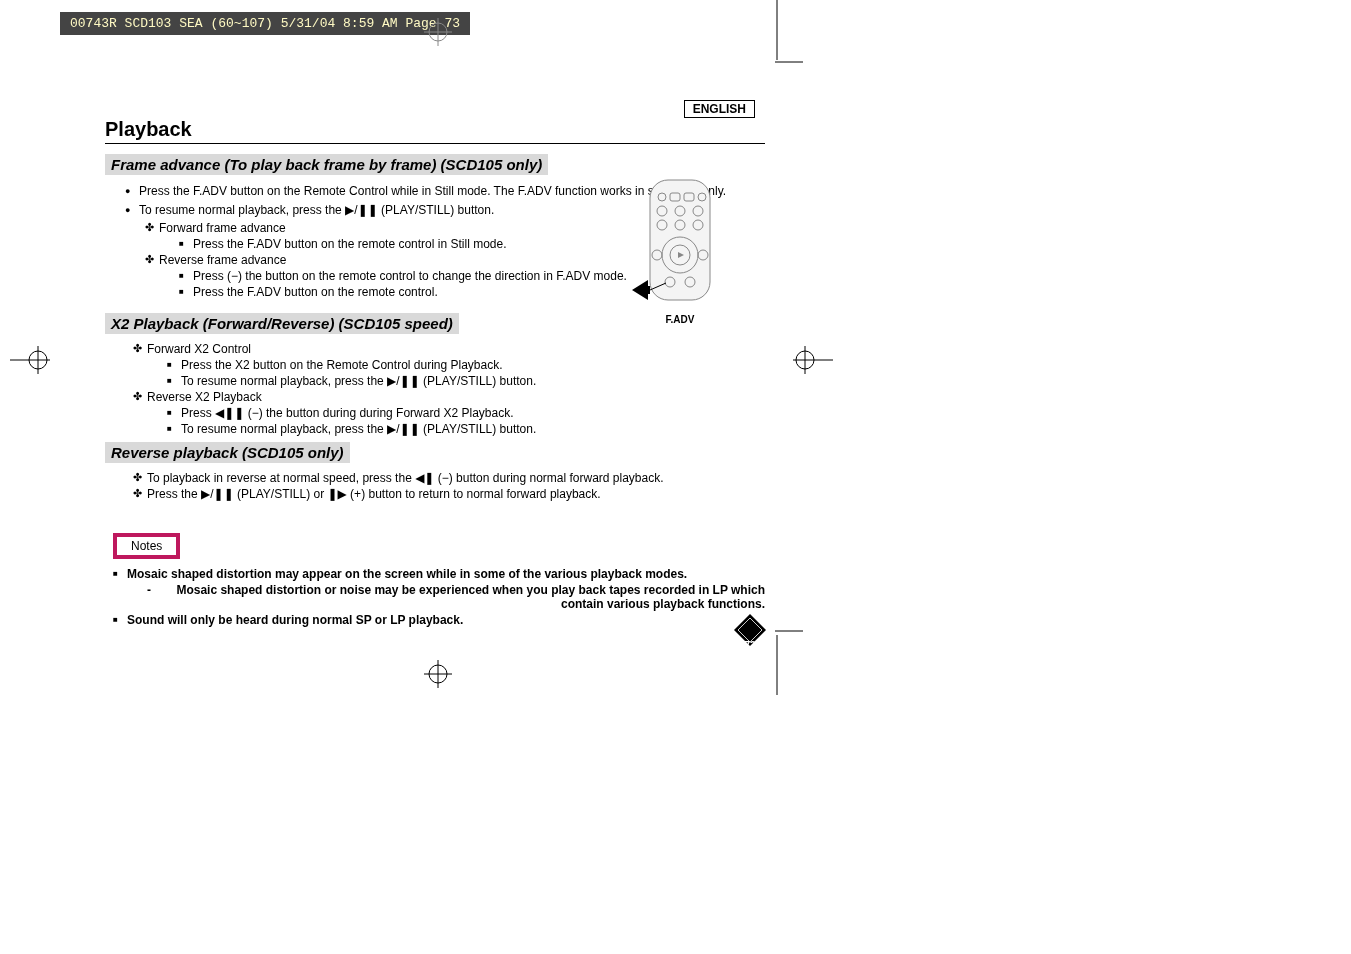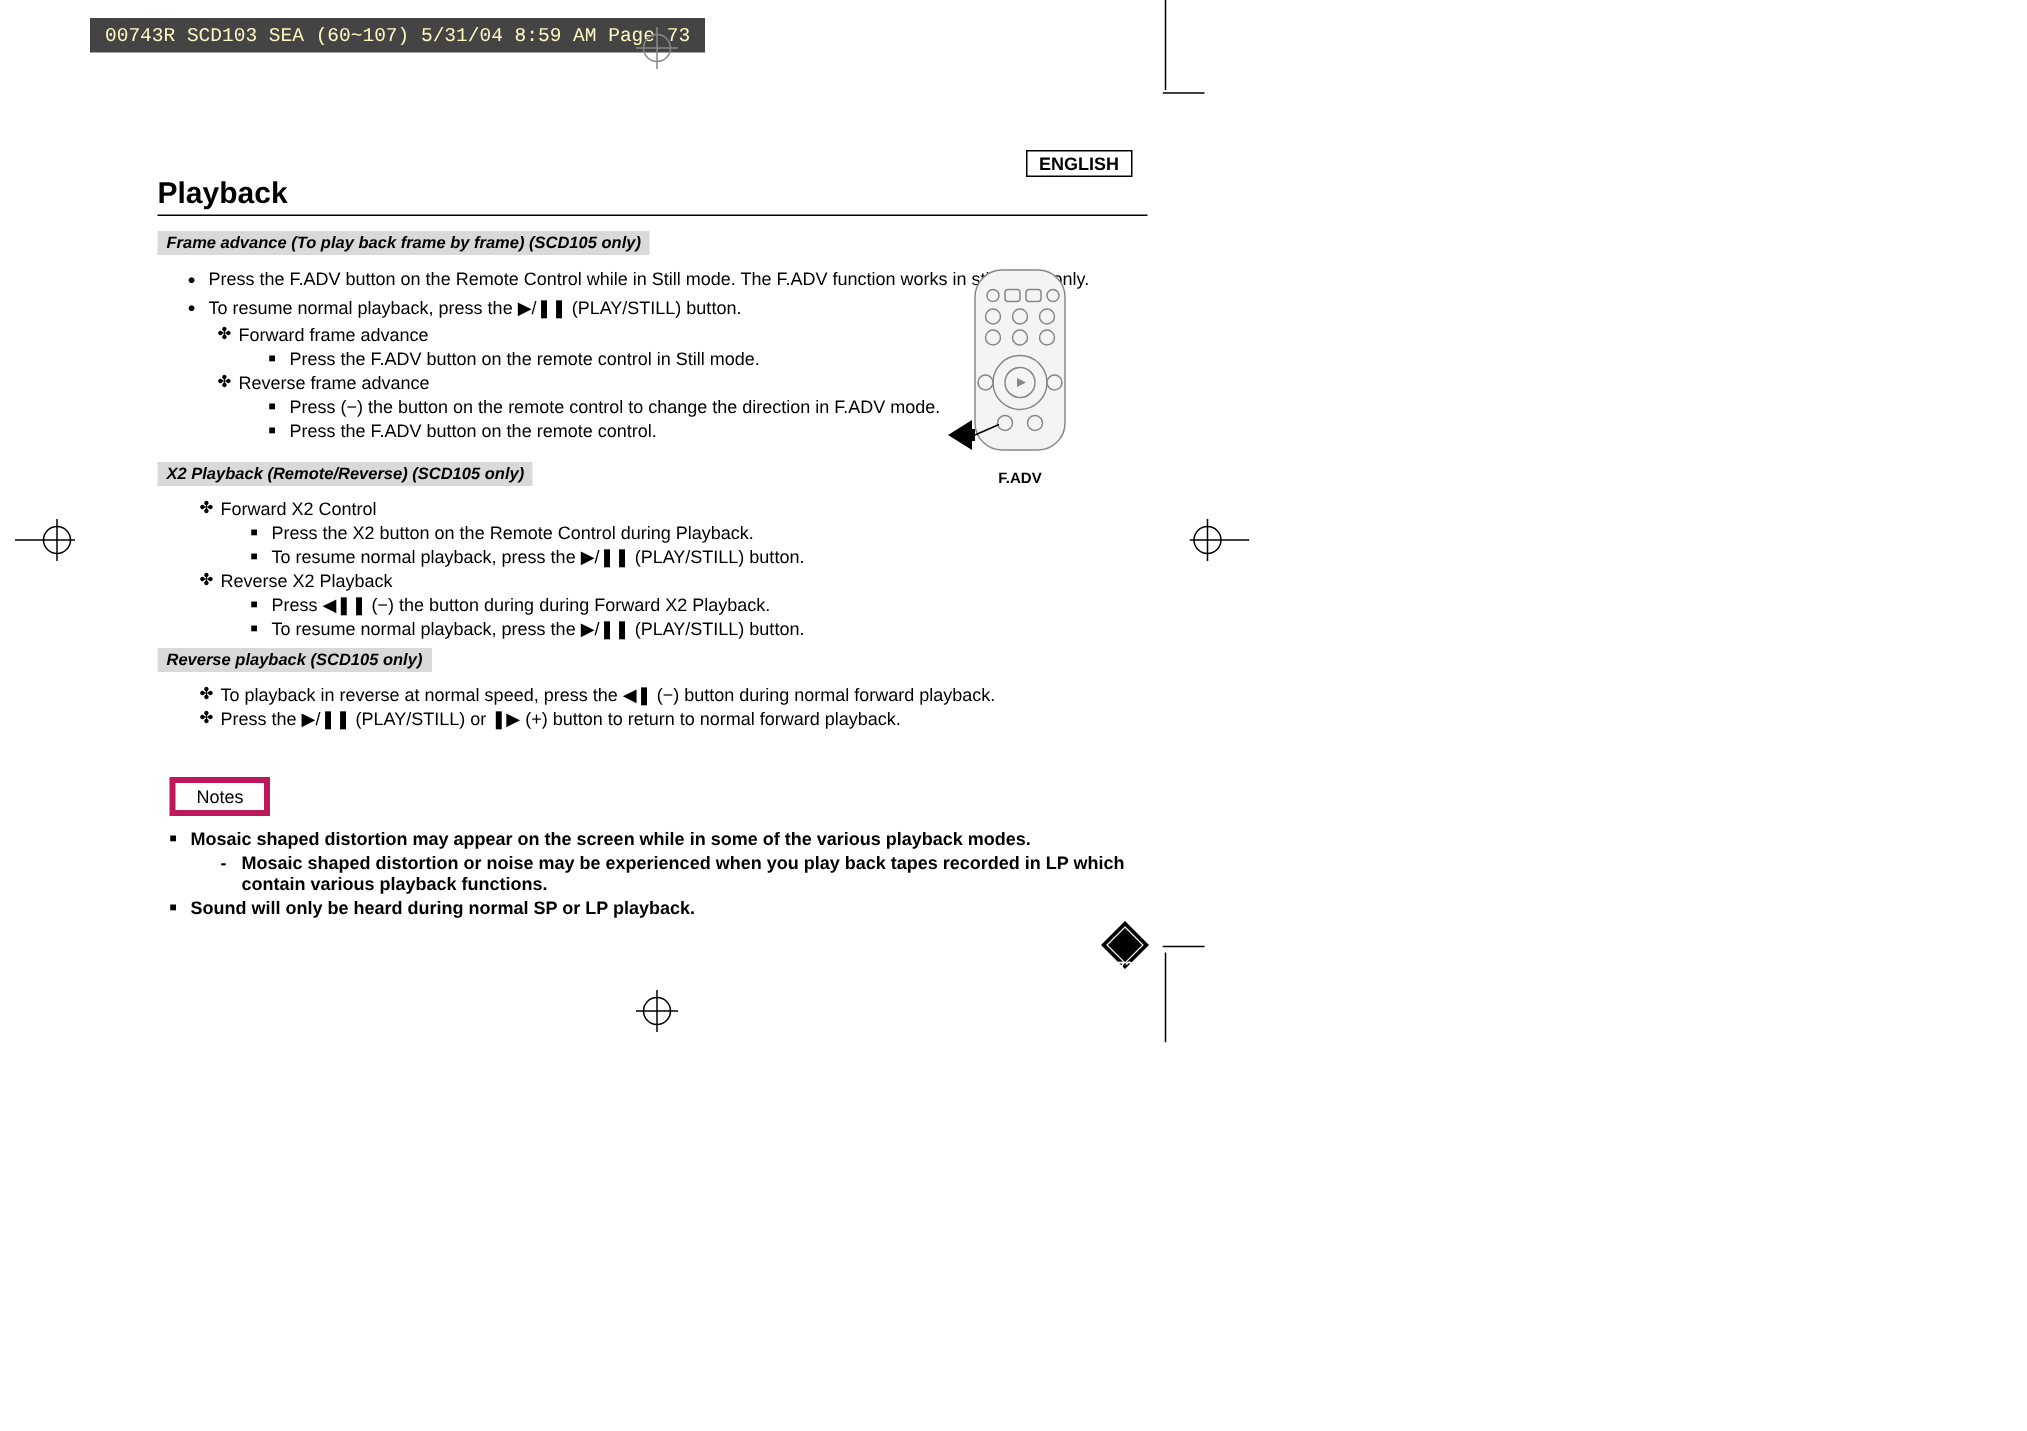--- a/index.html
+++ b/index.html
@@ -48,35 +48,35 @@
     font-weight: bold;
     margin: 12px 0 2px 0;
     clear: both;
   }
   .hr { border-top: 1px solid #000; margin-bottom: 6px; }
   .sub-title {
     background: #d9d9d9;
     padding: 2px 6px;
     font-weight: bold;
     font-style: italic;
-    font-size: 11px;
+    font-size: 15px;
     margin: 4px 0;
     display: inline-block;
   }
   ul.l1 { list-style: none; padding-left: 20px; margin: 4px 0 10px 0; }
   ul.l1 > li { position: relative; padding-left: 14px; margin: 3px 0; line-height: 1.35; }
   ul.l1 > li::before { content: "●"; position: absolute; left: 0; font-size: 9px; top: 2px; }
   ul.l2 { list-style: none; padding-left: 20px; margin: 2px 0; }
   ul.l2 > li { position: relative; padding-left: 14px; margin: 2px 0; }
   ul.l2 > li::before { content: "✤"; position: absolute; left: 0; font-size: 11px; top: 0; }
   ul.l3 { list-style: none; padding-left: 20px; margin: 2px 0; }
   ul.l3 > li { position: relative; padding-left: 14px; margin: 2px 0; }
   ul.l3 > li::before { content: "■"; position: absolute; left: 0; font-size: 8px; top: 2px; }
   ul.l4 { list-style: none; padding-left: 20px; margin: 2px 0; }
-  ul.l4 > li { position: relative; padding-left: 14px; margin: 2px 0; }
+  ul.l4 > li { position: relative; padding-left: 14px; margin: 2px 0; text-align: right; }
   ul.l4 > li::before { content: "-"; position: absolute; left: 0; top: 0; }
   .notes-box {
     display: inline-block;
     border: 4px solid #be185d;
     padding: 2px 14px;
     margin: 30px 0 6px 8px;
     font-size: 12px;
   }
   .notes-section ul.l3 { padding-left: 8px; font-weight: bold; }
   .remote {
@@ -166,21 +166,21 @@
         <li><span>Reverse frame advance</span>
           <ul class="l3">
             <li>Press       (−) the button on the remote control to change the direction in F.ADV mode.</li>
             <li>Press the F.ADV button on the remote control.</li>
           </ul>
         </li>
       </ul>
     </ul>
 
     
-    <div class="sub-title">X2 Playback (Remote/Reverse) (SCD105 only)</div>
+    <div class="sub-title">X2 Playback (Forward/Reverse) (SCD105 speed)</div>
     <ul class="l2" style="padding-left:28px; margin-top:4px;">
       <li><span>Forward X2 Control</span>
         <ul class="l3">
           <li>Press the X2 button on the Remote Control during Playback.</li>
           <li>To resume normal playback, press the ▶/❚❚ (PLAY/STILL) button.</li>
         </ul>
       </li>
       <li><span>Reverse X2 Playback</span>
         <ul class="l3">
           <li>Press ◀❚❚ (−) the button during during Forward X2 Playback.</li>

